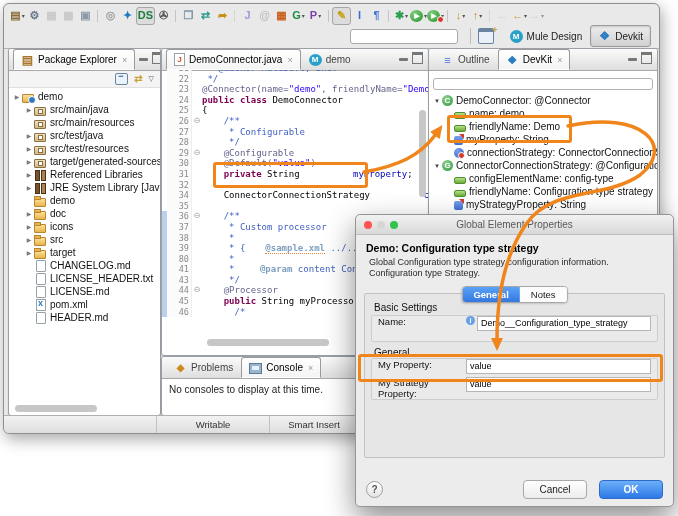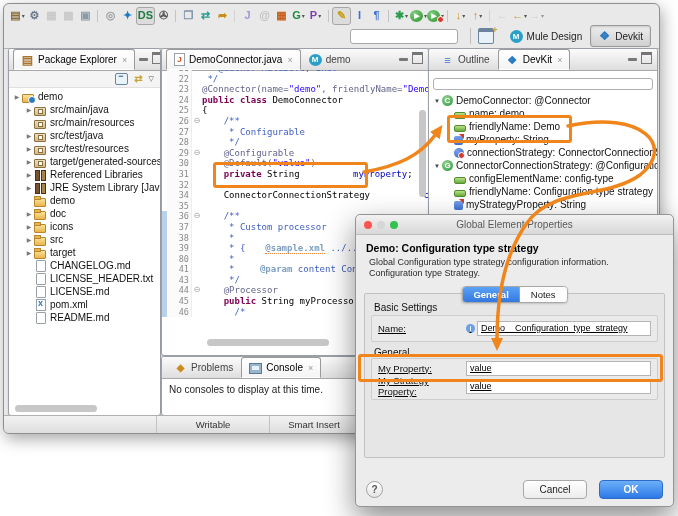--- a/index.html
+++ b/index.html
@@ -147,21 +147,21 @@
   .dlg-heading{font-weight:bold;font-size:10.5px;padding:7px 10px 3px;color:#000;}
   .dlg-desc{padding:0 13px;color:#2a2a2a;font-size:9px;line-height:11px;}
   .dlg-content{position:absolute;left:8px;right:8px;top:78px;height:163px;border:1px solid #c2c2c2;
     background:#e6e6e6;border-radius:2px;}
   .dlg-tabs{position:absolute;top:-8px;left:50%;transform:translateX(-50%);display:flex;
     border:1px solid #a8a8a8;border-radius:4px;overflow:hidden;background:#fdfdfd;box-shadow:0 1px 2px rgba(0,0,0,.15);}
   .dlg-tab{padding:2px 11px;font-size:9.5px;color:#222;background:#fdfdfd;}
   .dlg-tab.active{background:linear-gradient(#5aa2f7,#3478e0);color:#fff;font-weight:bold;}
   .sec-title{position:absolute;left:9px;font-size:10px;color:#111;}
   .grp{position:absolute;left:6px;right:6px;border:1px solid #cdcdcd;background:#eaeaea;border-radius:2px;}
-  .frow{display:flex;align-items:center;height:18px;padding:0 6px;text-decoration:underline;}
+  .frow{display:flex;align-items:flex-start;height:18px;padding:0 6px;}
   .flabel{width:88px;flex:none;color:#111;font-size:9.5px;}
   .finput{flex:1;height:13px;background:#fff;border:1px solid #b5b5b5;font-size:9px;padding:0 3px;
     line-height:13px;color:#000;font-family:"Liberation Sans",sans-serif;}
   .info{width:9px;height:9px;border-radius:50%;background:#6aa0e8;color:#fff;font-size:7px;font-weight:bold;
     text-align:center;line-height:9px;margin-right:2px;flex:none;}
   .dlg-buttons{position:absolute;bottom:7px;left:10px;right:10px;display:flex;align-items:center;}
   .help-btn{width:15px;height:15px;border-radius:50%;border:1px solid #a0a0a0;background:linear-gradient(#fff,#e4e4e4);
     color:#555;font-size:10px;font-weight:bold;text-align:center;line-height:15px;}
   .btn{height:17px;width:62px;border-radius:4px;font-size:10px;display:flex;align-items:center;justify-content:center;}
   .btn-cancel{margin-left:auto;border:1px solid #a8a8a8;background:linear-gradient(#fff,#ececec);color:#222;}
@@ -379,21 +379,21 @@
     <span class="tlabel">LICENSE.md</span>
   </div>
           <div class="trow d1">
     <span class="tar ar-n"></span>
     <span class="ic ic-xml"></span>
     <span class="tlabel">pom.xml</span>
   </div>
           <div class="trow d1">
     <span class="tar ar-n"></span>
     <span class="ic ic-file"></span>
-    <span class="tlabel">README.md</span>
+    <span class="tlabel">HEADER.md</span>
   </div>
         </div>
       <div class="hscroll" style="left:6px;bottom:3px;width:82px;"></div>
     </div>
 
     <div class="panel" style="left:157px;top:44px;width:266px;height:306px;">
       <div class="tabbar">
         <div class="tab active">
           <span class="ti ti-java">J</span>
           <span>DemoConnector.java</span>

